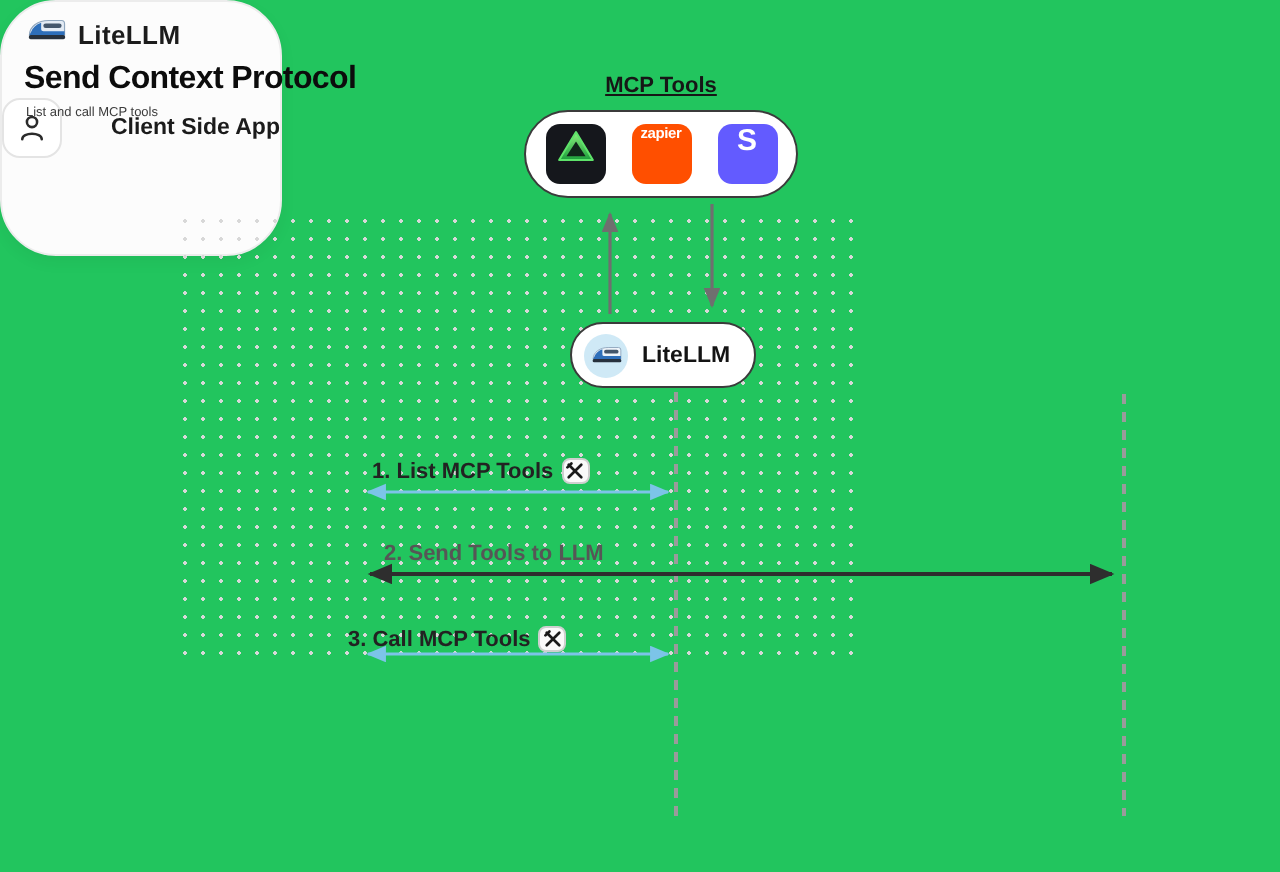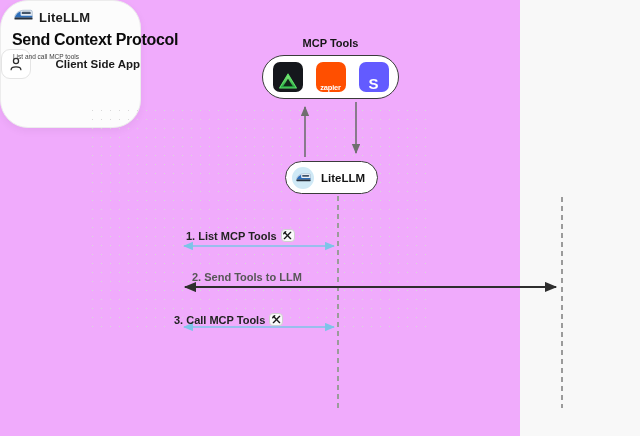--- a/index.html
+++ b/index.html
@@ -1,37 +1,37 @@
 <!DOCTYPE html>
 <html><head>
 <meta charset="utf-8">
 <style>
   * { margin:0; padding:0; box-sizing:border-box; }
   html,body { width:640px; height:436px; }
   body { font-family:"Liberation Sans", sans-serif; background:#f8f8f8; overflow:hidden; }
-  .canvas { position:relative; width:520px; height:436px; background:#f0abfc; }
+  .canvas { position:relative; width:640px; height:436px; background:#22c55e; }
 
   .dotgrid { position:absolute; left:88px; top:106px; width:344px; height:228px;
     background-image:radial-gradient(#d8d8d8 0.9px, transparent 0.9px);
     background-size:9px 9px; pointer-events:none; }
 
   
   .brand-row { position:absolute; left:14px; top:8px; display:flex; align-items:center; gap:6px; }
   .brand-name { font-size:13px; font-weight:700; color:#1c1c1c; letter-spacing:0.2px; }
   .page-title { position:absolute; left:12px; top:31px; font-size:16px; font-weight:800;
     color:#0c0c0c; letter-spacing:-0.3px; }
   .page-subtitle { position:absolute; left:13px; top:53px; font-size:6.5px; font-weight:500; color:#3c3c3c; }
 
   
   .mcp-label { position:absolute; left:262px; top:37px; width:137px; text-align:center;
-    font-size:11px; font-weight:600; color:#161616; }
+    font-size:11px; font-weight:600; color:#161616;text-decoration:underline; }
   .mcp-box { position:absolute; left:262px; top:55px; width:137px; height:44px; background:#ffffff;
     border:1.6px solid #3b3b3b; border-radius:22px; display:flex; align-items:center;
     justify-content:center; gap:13px; }
-  .tool-tile { width:30px; height:30px; border-radius:7px; display:flex; align-items:flex-end;
+  .tool-tile { width:30px; height:30px; border-radius:7px; display:flex; align-items:flex-start;
     justify-content:center; overflow:hidden; }
   .tile-zapier { font-size:7.5px; font-weight:800; color:#ffffff; letter-spacing:-0.2px; }
   .tile-stripe { font-size:15px; font-weight:700; color:#ffffff; }
 
   
   .node-pill { position:absolute; background:#ffffff; display:flex; align-items:center; }
   .litellm-node { left:285px; top:161px; width:93px; height:33px; border:1.6px solid #3b3b3b;
     border-radius:17px; padding-left:6px; gap:7px; }
   .litellm-icon-circle { width:22px; height:22px; border-radius:50%; background:#cfe9f6;
     display:flex; align-items:center; justify-content:center; }

